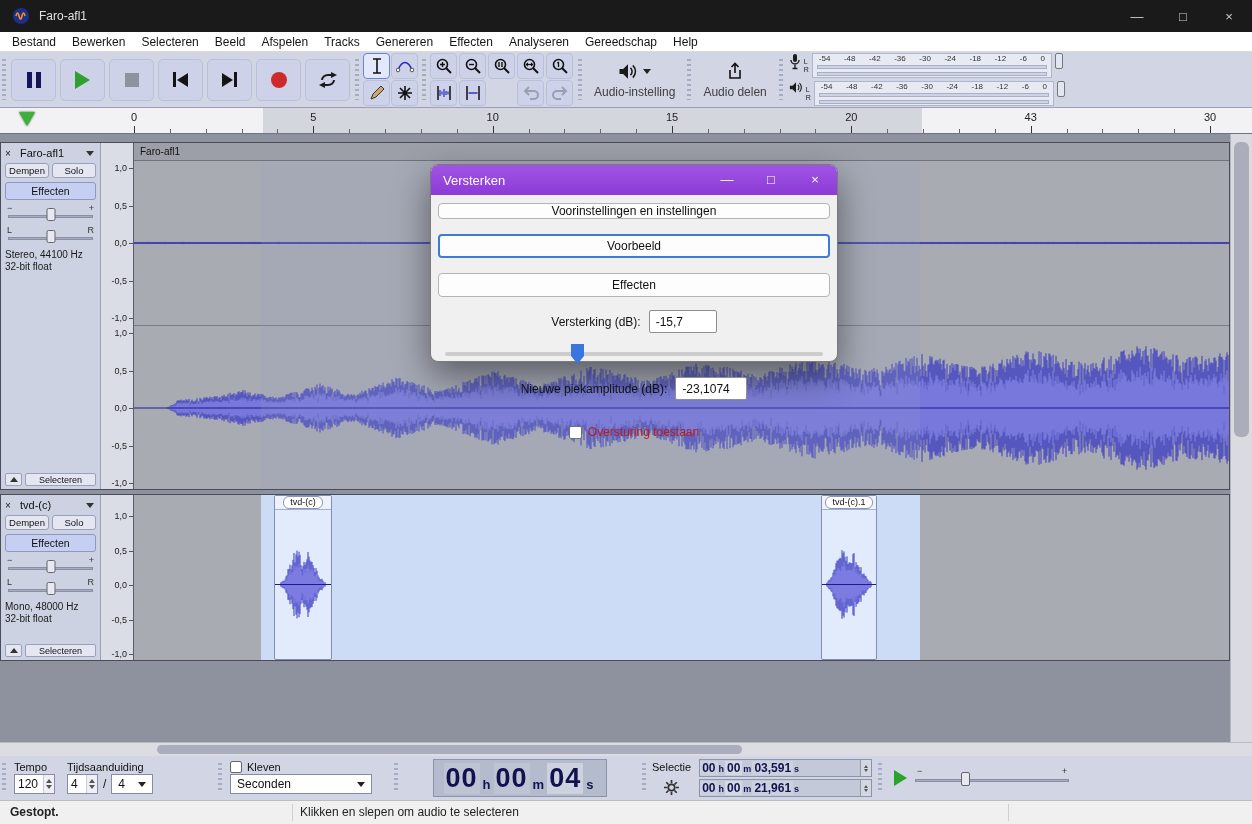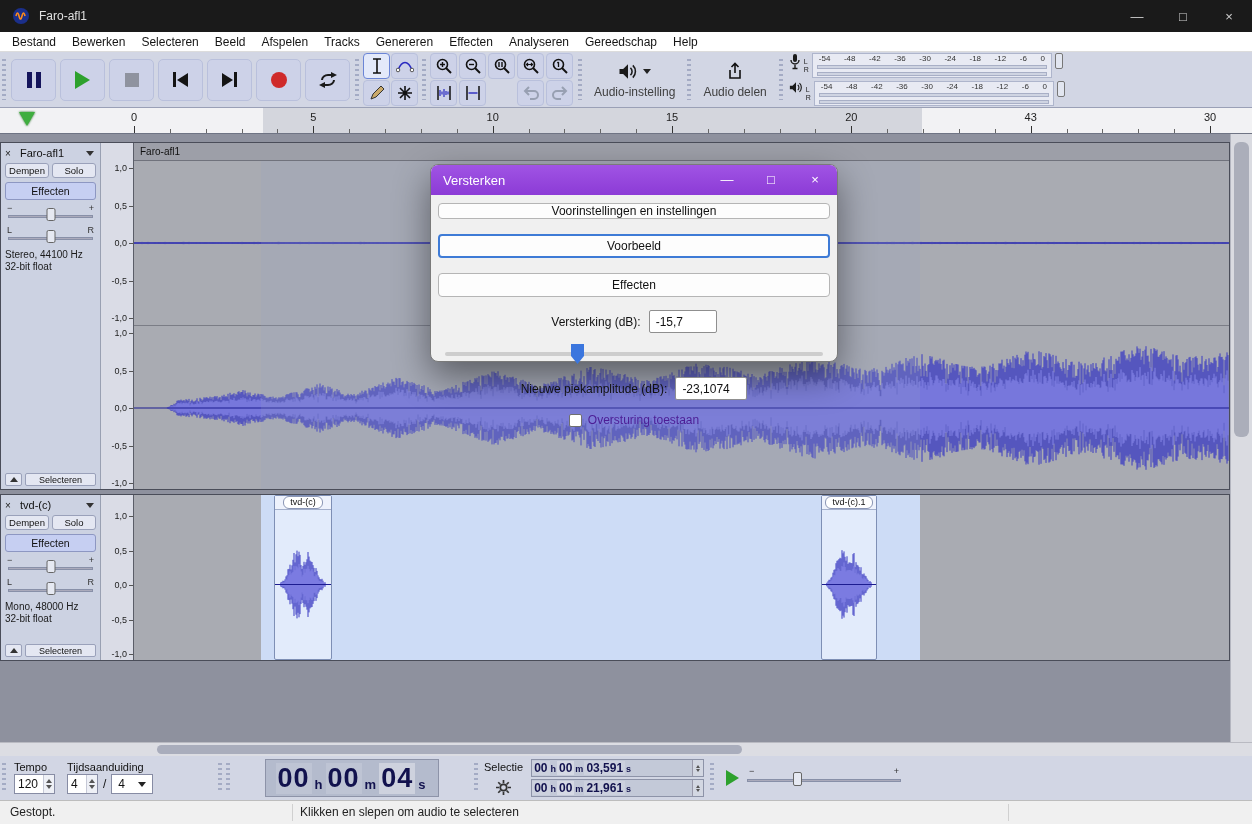--- a/index.html
+++ b/index.html
@@ -108,21 +108,21 @@
 .dlg-row1 button{height:24px;font-size:12px;background:#fdfdfd;border:1px solid #b5b5b5;border-radius:4px;padding:0 10px;color:#111;}
 .dlg-btn-presets{flex:1;}
 .dlg-btn-preview{border:2px solid #3e7bd6 !important;padding:0 18px !important;}
 .dlg-btn-apply{padding:0 14px !important;}
 .dlg-field{display:flex;justify-content:center;align-items:center;gap:8px;margin-top:13px;font-size:12px;color:#111;}
 .dlg-field input{width:68px;height:23px;border:1px solid #8f8f8f;border-radius:2px;font-size:12px;padding:0 6px;background:#fff;color:#111;}
 .dlg-field input.wide{width:72px;}
 .dlg-slider{position:relative;height:20px;margin:11px 14px 0;}
 .dlg-rail{position:absolute;left:0;right:0;top:8px;height:4px;background:#cdcdcd;border-radius:2px;}
 .dlg-thumb{position:absolute;left:126px;top:0;width:13px;height:20px;background:#3b76de;clip-path:polygon(0 0,100% 0,100% 60%,50% 100%,0 60%);}
-.dlg-check{display:flex;justify-content:center;align-items:center;gap:6px;margin-top:13px;font-size:12px;color:#4c1d95;}
+.dlg-check{display:flex;justify-content:center;align-items:center;gap:6px;margin-top:25px;font-size:12px;color:#b91c1c;}
 .dlg-checkbox{width:13px;height:13px;background:#fff;border:1px solid #707070;border-radius:2px;}
 
 
 .hscroll{position:absolute;top:742px;left:0;width:1252px;height:14px;background:#dcdde3;border-top:1px solid #b9bac2;}
 .hthumb{position:absolute;left:157px;width:585px;top:2px;height:9px;background:#a9adbc;border-radius:5px;}
 
 
 .bottombar{position:absolute;top:756px;left:0;width:1252px;height:44px;background:#d2d6e4;display:flex;align-items:stretch;}
 .bsec{display:flex;padding:3px 6px;gap:12px;}
 .sec-tempo{flex:0 0 208px;}
@@ -158,21 +158,21 @@
 .tf-spin .arr-dn{border-top-width:3px;border-left-width:2.5px;border-right-width:2.5px;}
 .speed-play{width:0;height:0;border-left:13px solid #2da12d;border-top:8px solid transparent;border-bottom:8px solid transparent;}
 .speed-slider{position:relative;flex:1;height:24px;}
 .sp-rail{position:absolute;left:0;right:0;top:13px;height:3px;background:#aab;border:1px solid #8890a8;}
 .sp-knob{position:absolute;left:30%;top:6px;width:9px;height:14px;background:#e6e9f2;border:1px solid #666;border-radius:2px;}
 .sp-min{position:absolute;left:2px;top:0;font-size:9px;color:#333;}
 .sp-max{position:absolute;right:2px;top:0;font-size:9px;color:#333;}
 
 
 .statusbar{position:absolute;top:800px;left:0;width:1252px;height:24px;background:#f0f0f0;border-top:1px solid #bdbdbd;font-size:12px;color:#222;}
-.sb-left{position:absolute;left:10px;top:4px;}
+.sb-left{position:absolute;left:10px;top:4px;font-weight:bold;}
 .sb-mid{position:absolute;left:300px;top:4px;}
 .sb-div{position:absolute;top:3px;bottom:3px;width:1px;background:#d0d0d0;}
 </style>
 </head>
 <body>
 
 <div class="app">
 
   <div class="titlebar">
     <span class="tb-logo">
@@ -676,20 +676,32 @@
           </div>
           <span>/</span>
           <div class="combo" style="width:42px;">
             <span>4</span>
               <span class="caret-down"></span>
           </div>
         </div>
       </div>
     </div>
     <div class="grip"></div>
+    <div class="bsec sec-snap">
+      <div class="bcol" style="flex:1;">
+        <div class="checkrow">
+          <span class="checkbox"></span>
+          <span>Kleven</span>
+        </div>
+        <div class="combo" style="width:142px;">
+          <span>Seconden</span>
+            <span class="caret-down"></span>
+        </div>
+      </div>
+    </div>
     <div class="grip"></div>
     <div class="timesec">
       <div class="timedisp">
         <span class="td-dig">00</span>
           <span class="td-unit">h</span>
         <span class="td-dig">00</span>
           <span class="td-unit">m</span>
         <span class="td-dig hl">04</span>
           <span class="td-unit">s</span>
       </div>

